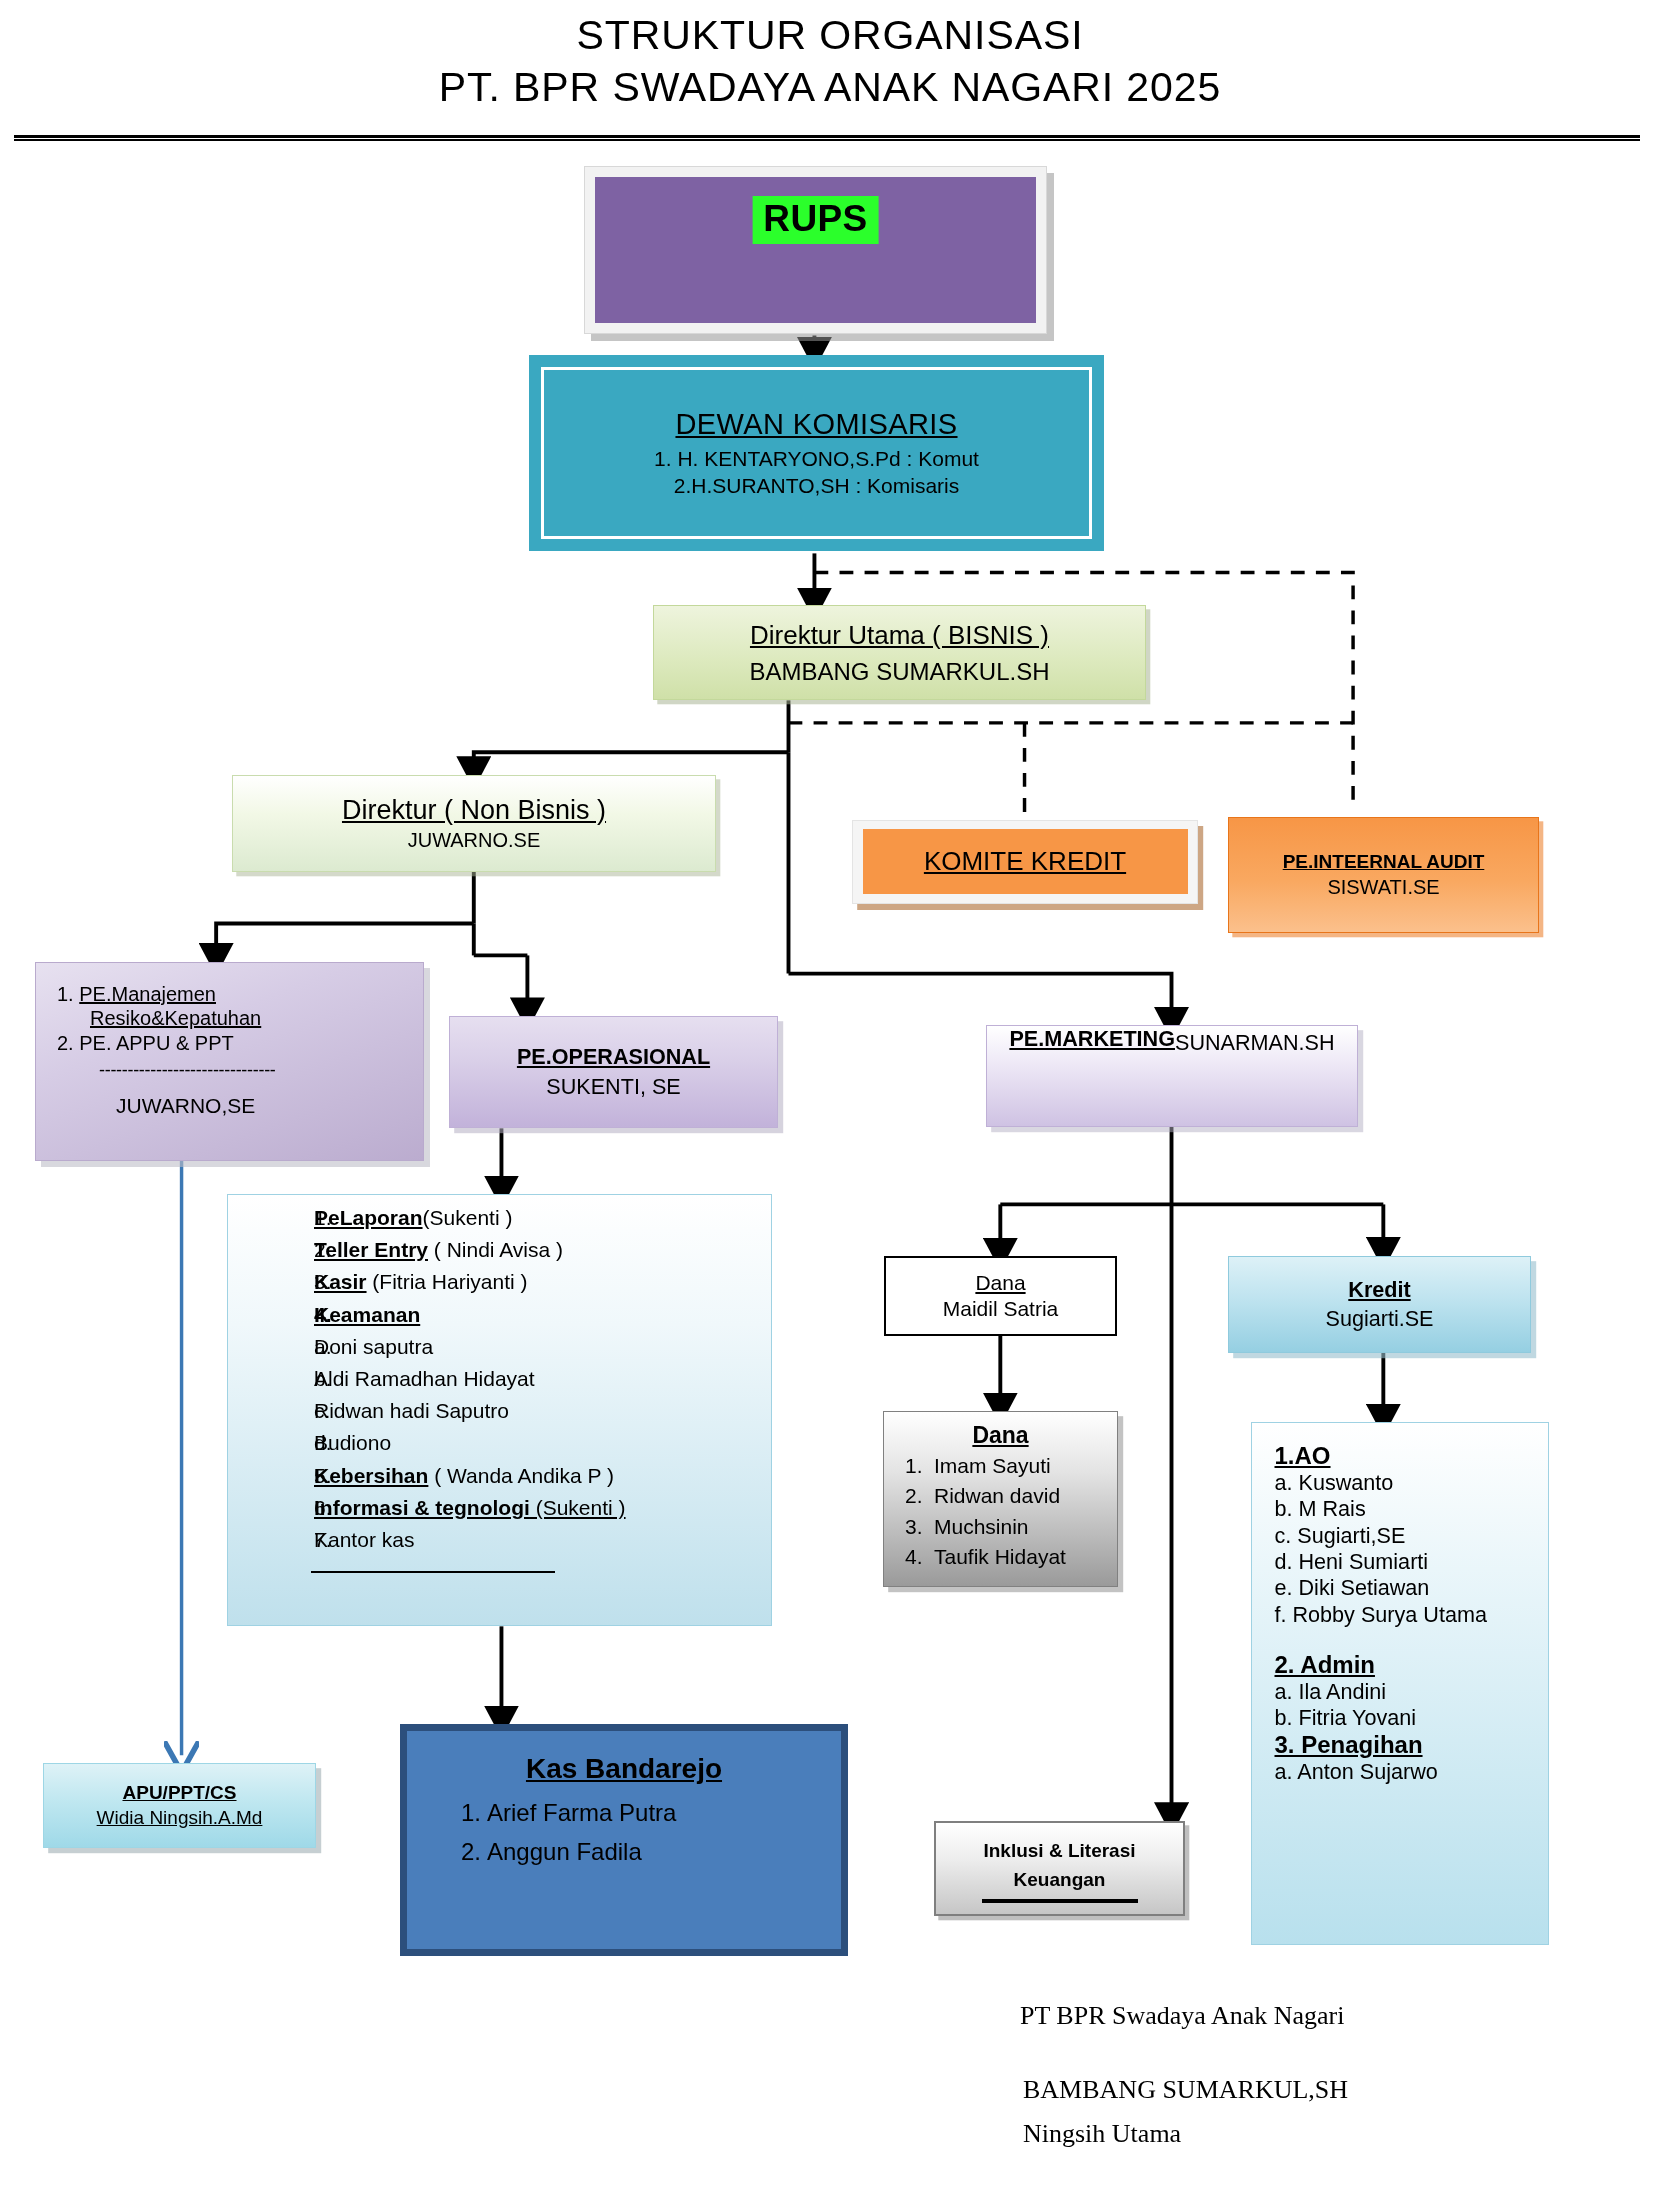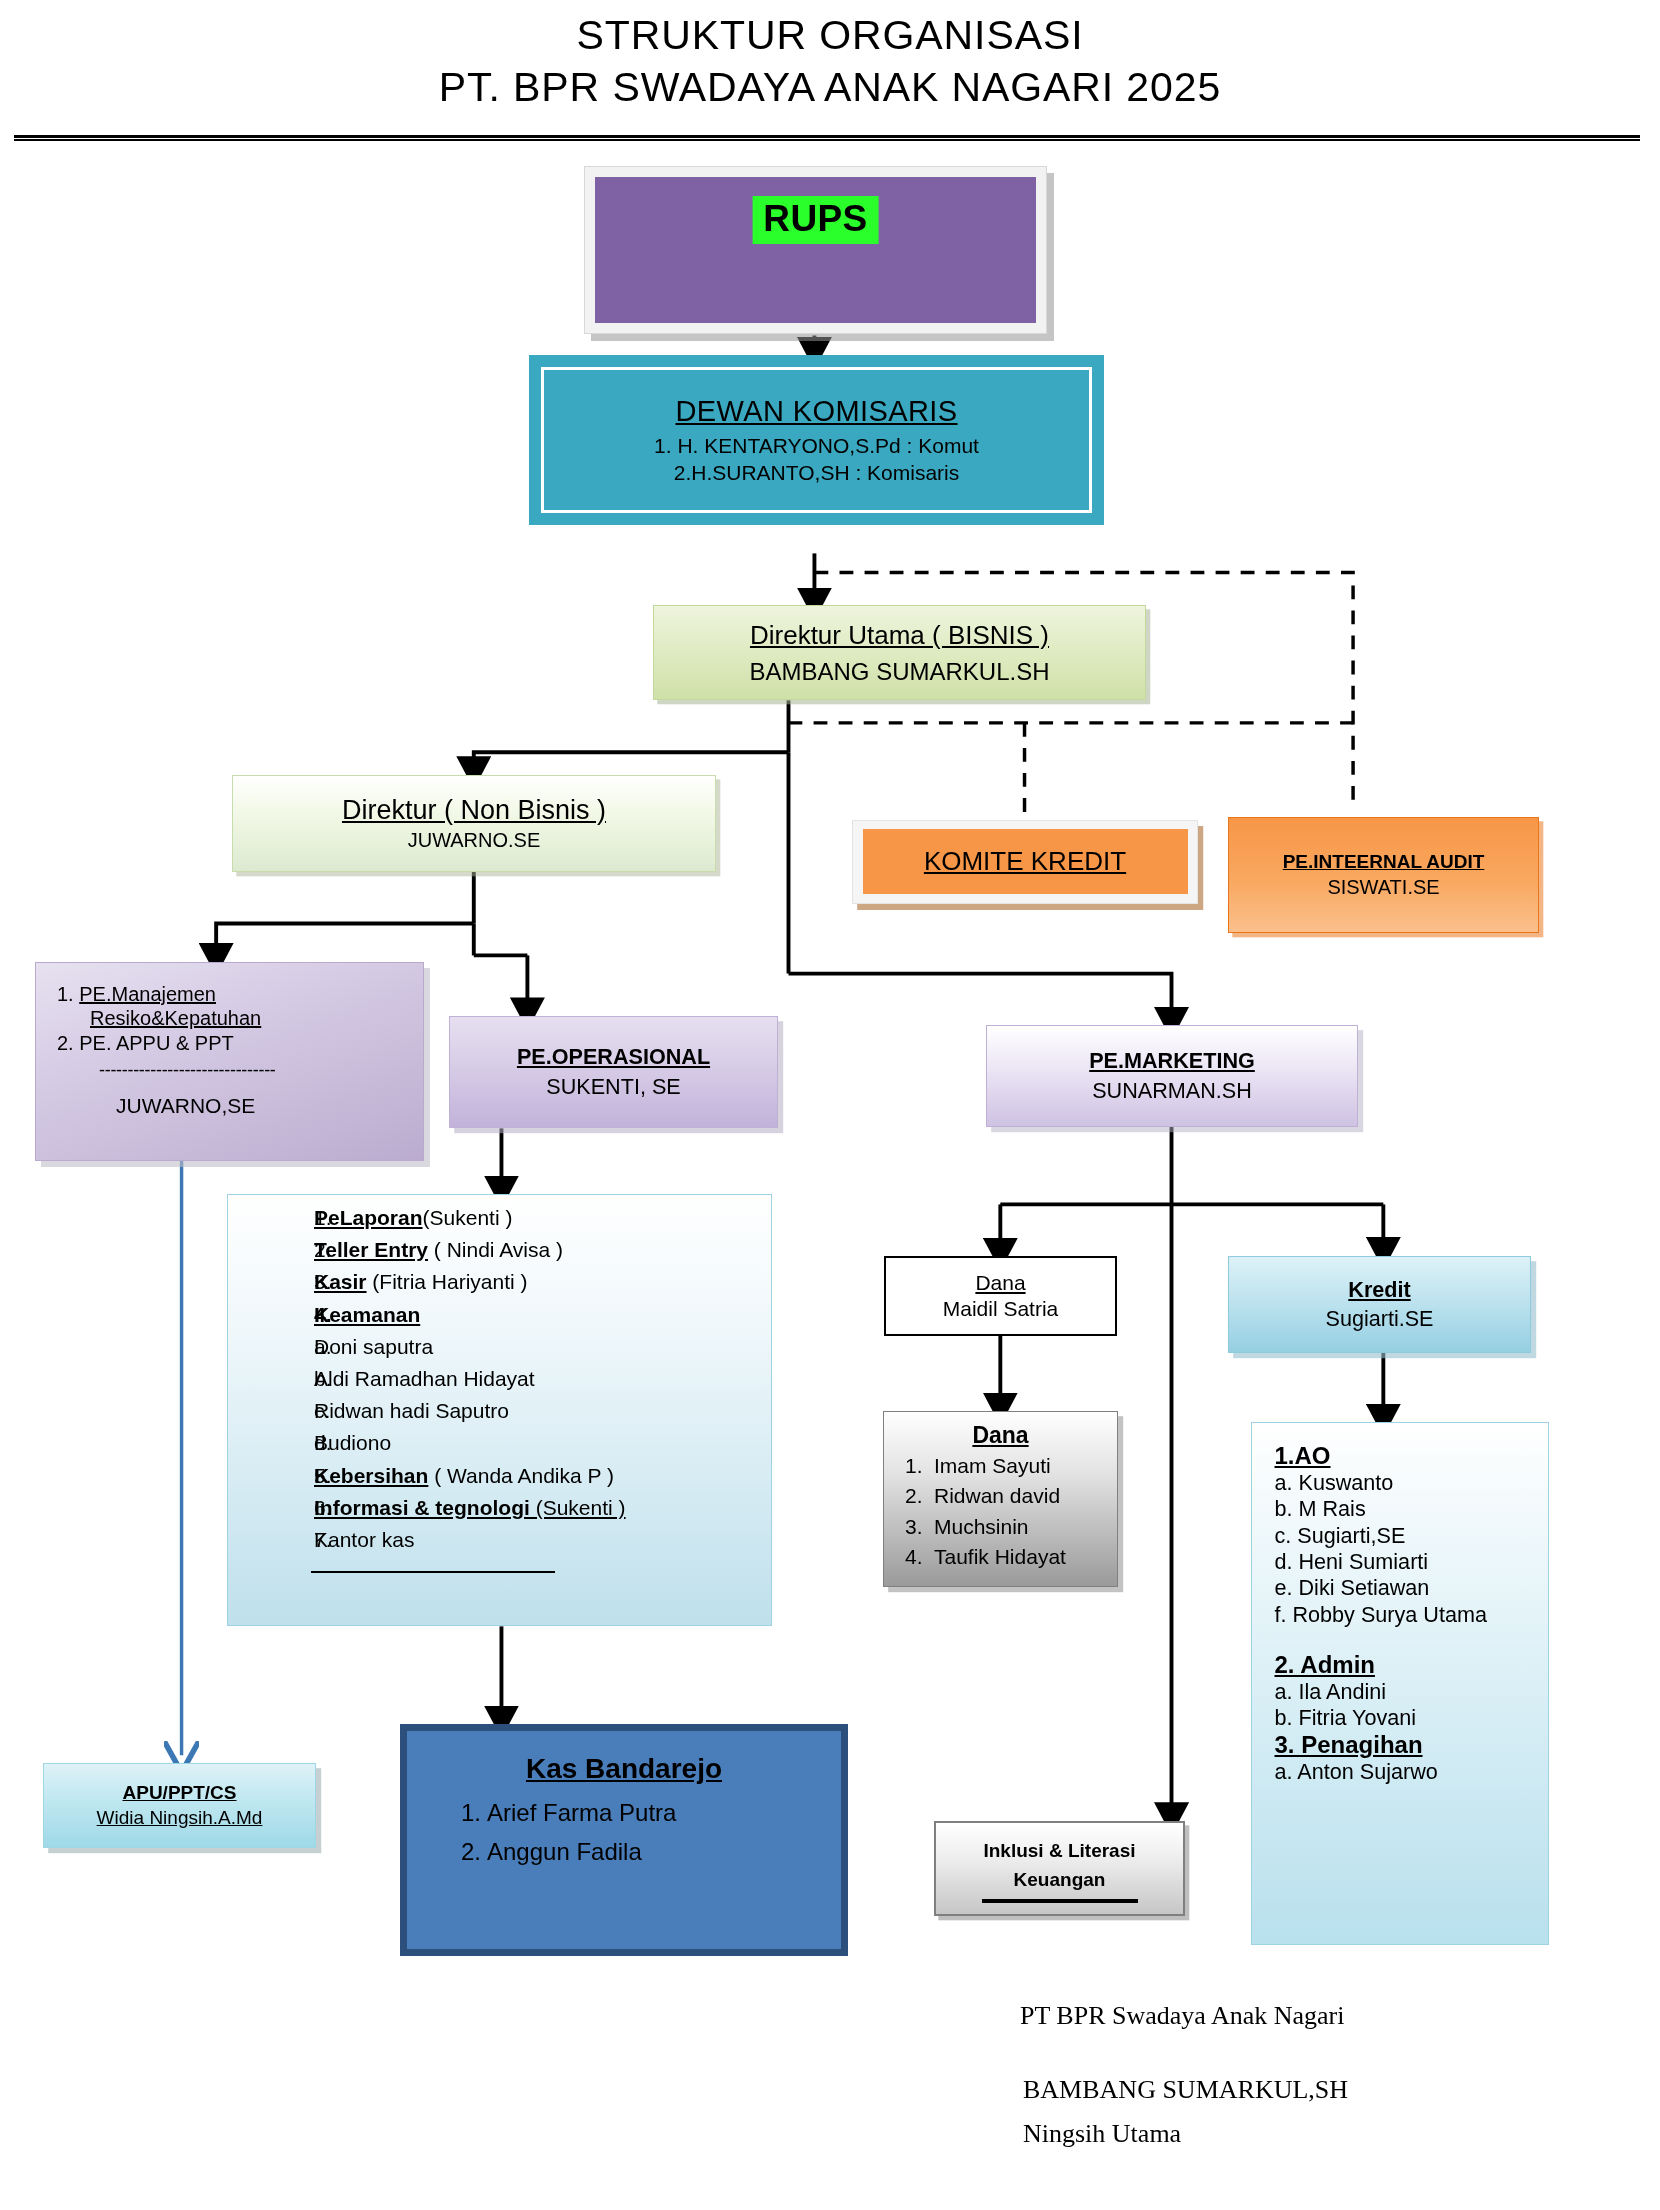--- a/index.html
+++ b/index.html
@@ -29,21 +29,21 @@
   #rups-frame { left:584px; top:166px; width:463px; height:168px;
       background:#f2f2f2; border:0.9px solid #d8d8d8;
       box-shadow:7px 7px 0 0 rgba(150,150,150,.55); }
   #rups-inner { position:absolute; left:10.4px; top:10.4px; right:10.4px; bottom:10.4px;
       background:#7e62a3; }
   #rups-label { position:absolute; left:50%; top:19px; transform:translateX(-50%);
       background:#2bff2b; color:#000; font-size:37px; font-weight:700;
       padding:1.7px 11.2px 4.3px; letter-spacing:0.4px; }
 
   
-  #komisaris { left:529px; top:355px; width:575px; height:170px;
+  #komisaris { left:529px; top:355px; width:575px; height:196px;
       background:#3aa8c1; }
   #komisaris .inner { position:absolute; left:12px; top:12px; right:12px; bottom:12px;
       background:#3aa8c1; border:3.5px solid #ffffff; display:flex; flex-direction:column;
       align-items:center; justify-content:center; }
   #komisaris .h { font-size:29px; text-decoration:underline; letter-spacing:0.4px; }
   #komisaris .l { font-size:21px; margin-top:6px; }
   #komisaris .l2 { font-size:21px; margin-top:2.6px; }
 
   
   #dirut { left:653px; top:605px; width:493px; height:95px;
@@ -92,21 +92,21 @@
       background:linear-gradient(180deg,#e6dff0 0%,#d9cfe8 40%,#c2b2da 100%);
       border:0.9px solid #bfb0d6; box-shadow:5.2px 5.2px 0 0 rgba(180,175,195,.55);
       display:flex; flex-direction:column; align-items:center; justify-content:center; }
   #peop .h { font-size:21.6px; font-weight:700; text-decoration:underline; }
   #peop .l { font-size:21.6px; margin-top:4.3px; }
 
   
   #pemk { left:986px; top:1025px; width:372px; height:102px;
       background:linear-gradient(180deg,#ffffff 0%,#efeaf7 35%,#cfc2e3 100%);
       border:0.9px solid #bfb0d6; box-shadow:5.2px 5.2px 0 0 rgba(180,175,195,.5);
-      display:flex; flex-direction:column; align-items:center; justify-content:center; }
+      display:flex; flex-direction:row; align-items:flex-start; justify-content:center; }
   #pemk .h { font-size:21.6px; font-weight:700; text-decoration:underline; }
   #pemk .l { font-size:21.6px; margin-top:4.3px; }
 
   
   #oplist { left:227px; top:1194px; width:545px; height:432px;
       background:linear-gradient(180deg,#ffffff 0%,#f0f8fb 30%,#bfe0ec 100%);
       border:1.7px solid #9fd2e3; padding:12px 0 0 0; }
   #oplist ol { list-style:none; }
   #oplist li { display:flex; font-size:21px; line-height:1.0; margin-bottom:11.2px; }
   #oplist li .mk { width:62px; text-align:left; padding-left:86px; }

